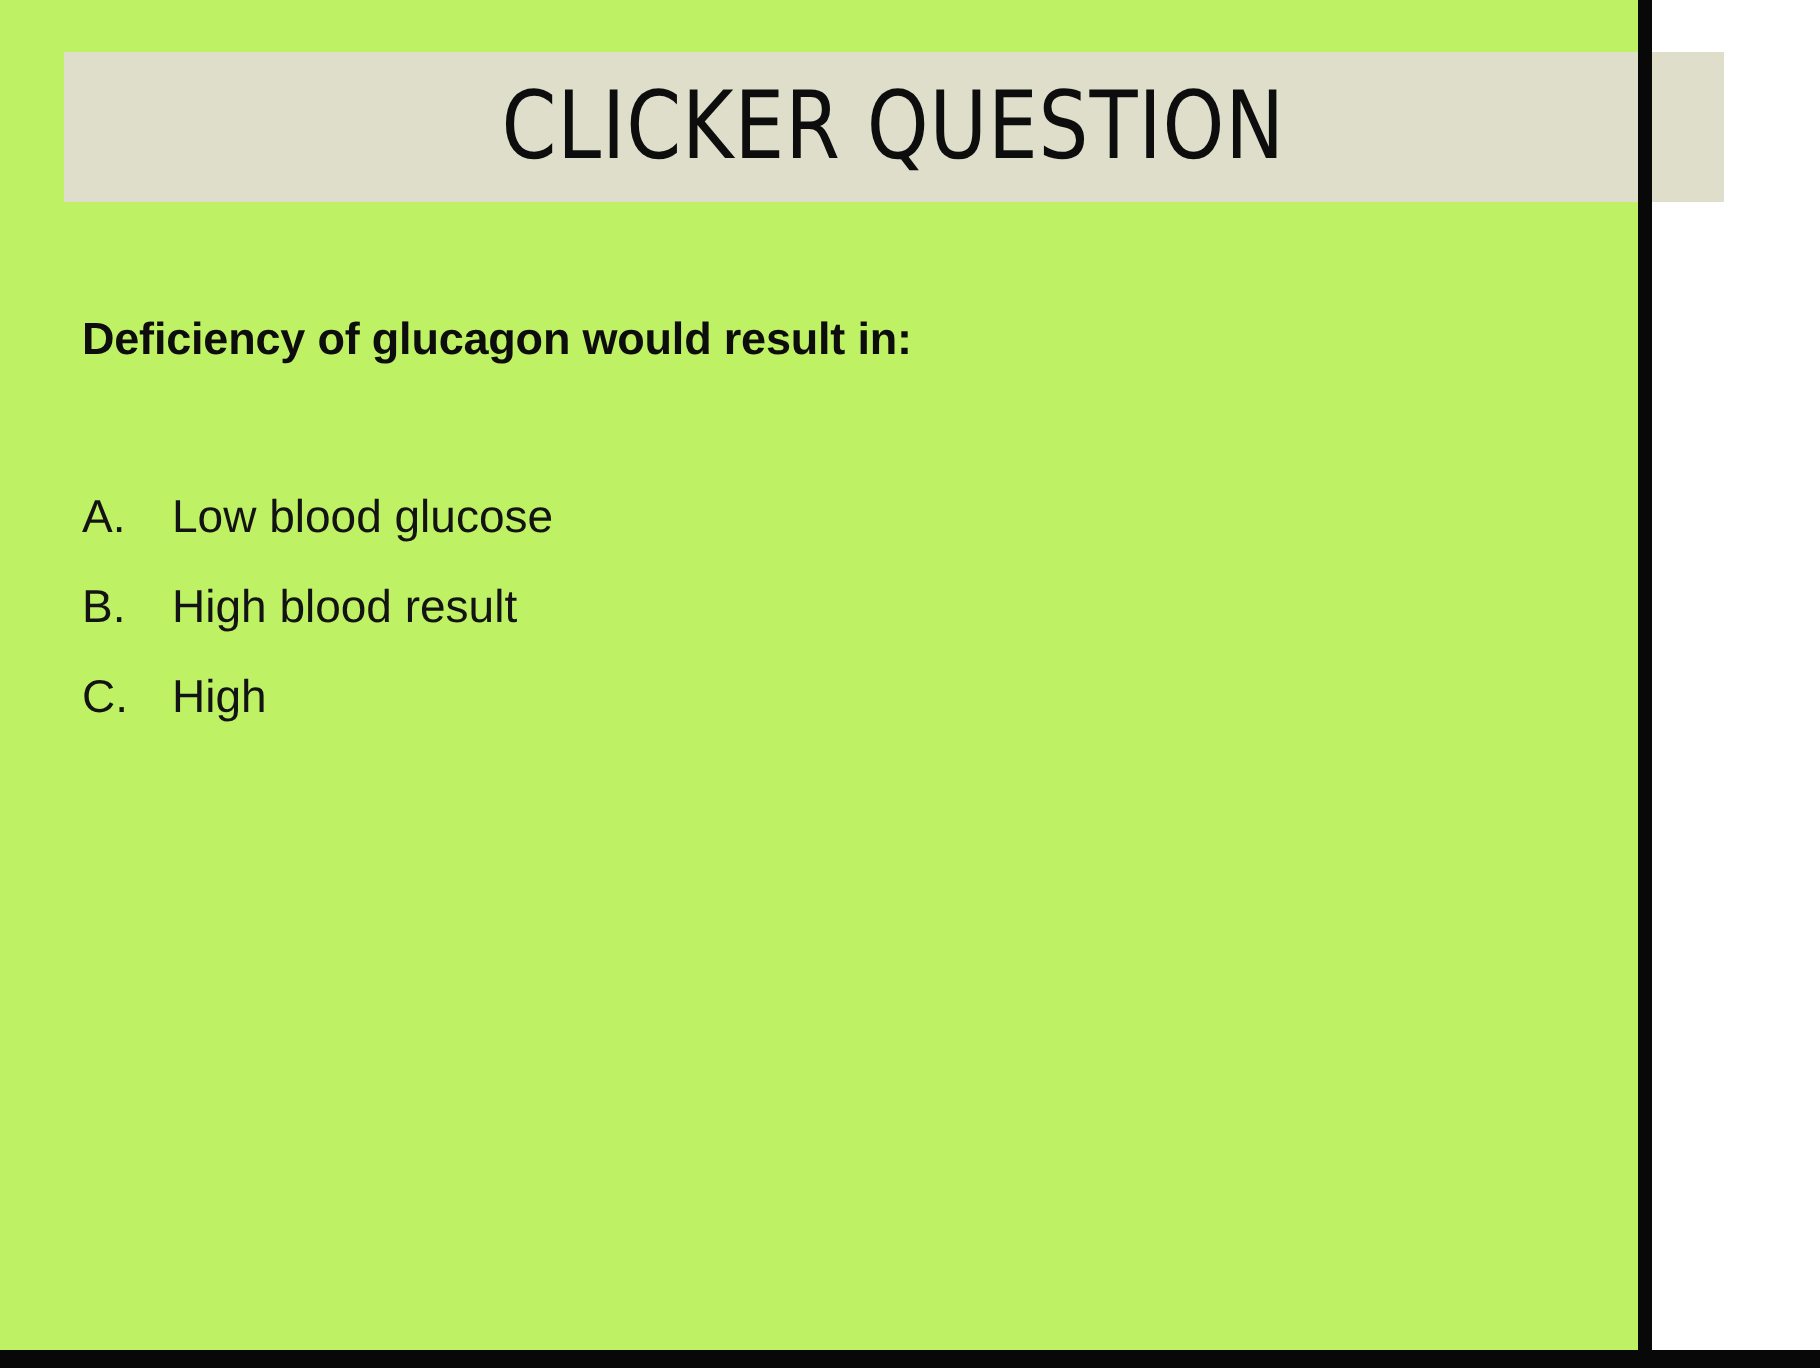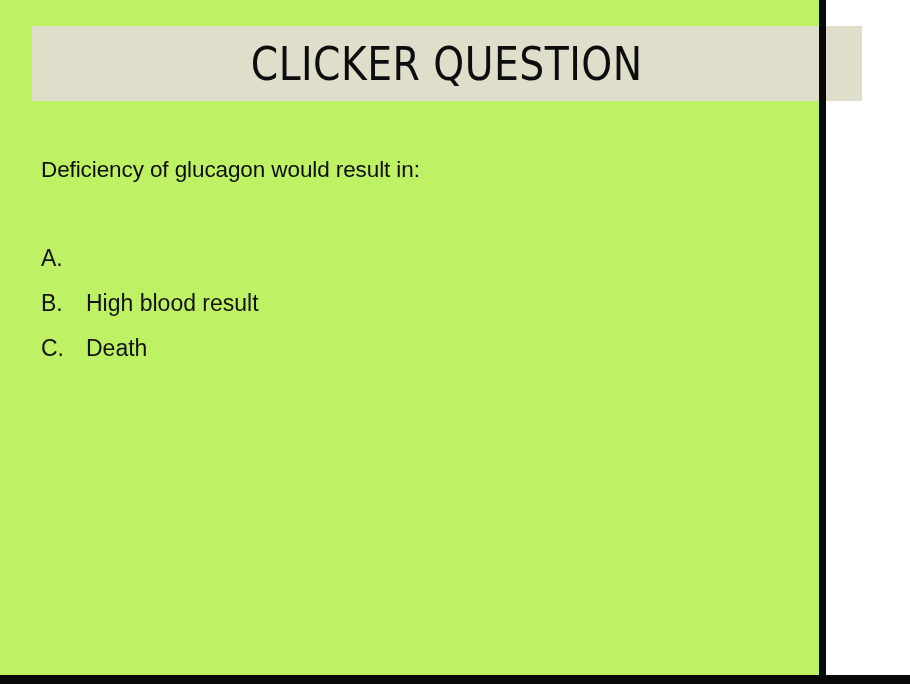--- a/index.html
+++ b/index.html
@@ -64,21 +64,21 @@
     transform-origin: center center;
     white-space: nowrap;
   }
 
   
   .question {
     position: absolute;
     left: 41px;
     top: 157px;
     font-size: 22.5px;
-    font-weight: normal;
+    font-weight: bold;
     color: #0d0d0d;
     letter-spacing: -0.1px;
     white-space: nowrap;
   }
 
   
   .choices {
     position: absolute;
     left: 41px;
     top: 245px;
@@ -110,30 +110,31 @@
   <div class="title-band">
     <div class="title-text">CLICKER QUESTION</div>
   </div>
 
   <div class="question">Deficiency of glucagon would result in:</div>
 
   <div class="choices">
 
     <div class="choice">
       <span class="choice-marker">A.</span>
+      <span class="choice-label">Low blood glucose</span>
     </div>
 
     <div class="choice">
       <span class="choice-marker">B.</span>
       <span class="choice-label">High blood result</span>
     </div>
 
     <div class="choice">
       <span class="choice-marker">C.</span>
-      <span class="choice-label">Death</span>
+      <span class="choice-label">High</span>
     </div>
 
   </div>
 
   <div class="edge-right"></div>
   <div class="edge-bottom"></div>
 
 </div>
 
 </body></html>

